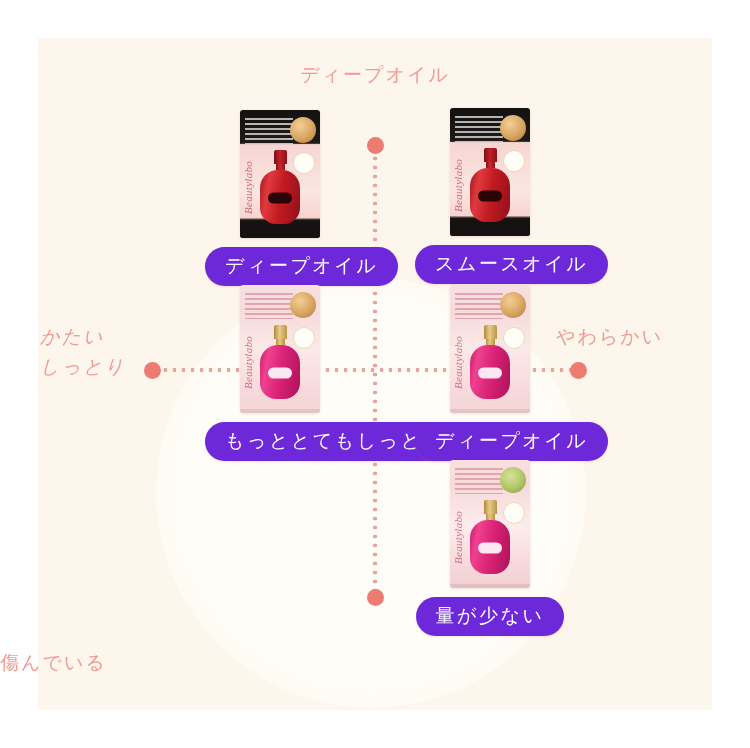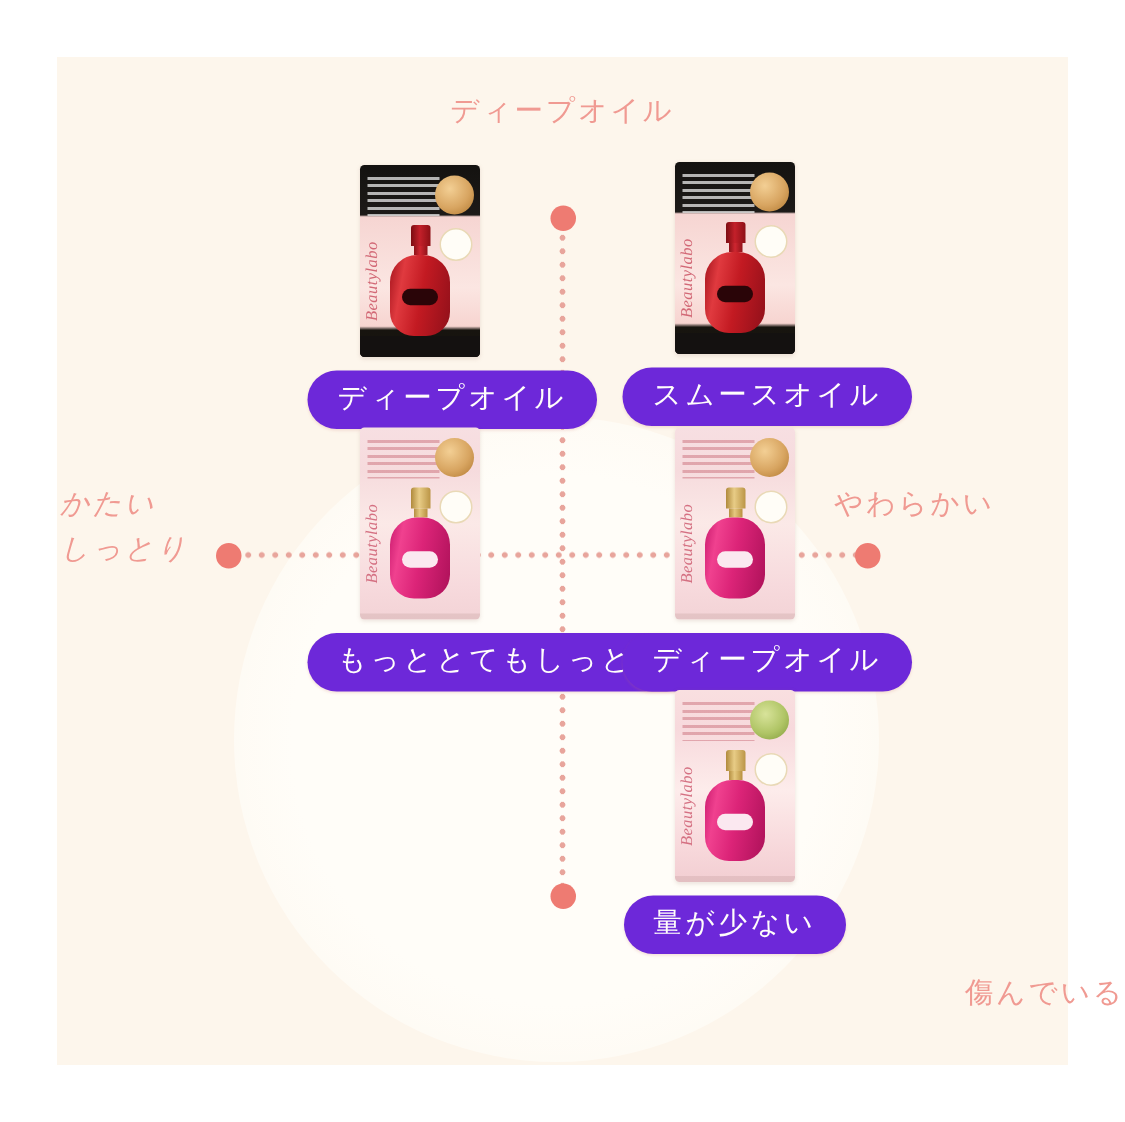--- a/index.html
+++ b/index.html
@@ -43,21 +43,21 @@
   .endcap.right{left:570px;top:362px;}
   .endcap.top{left:367px;top:137px;}
   .endcap.bottom{left:367px;top:589px;}
 
   
   .axis-label{
     position:absolute;color:#f09a92;font-size:19px;line-height:30px;
     letter-spacing:2px;white-space:nowrap;font-weight:400;
   }
   .axis-label.top-cap{left:0;top:60px;width:750px;text-align:center;}
-  .axis-label.bottom-cap{left:0;top:648px;width:750px;text-align:right;}
+  .axis-label.bottom-cap{left:0;top:648px;width:750px;text-align:left;}
   .axis-label.left-cap{left:40px;top:322px;width:100px;font-style:italic;}
   .axis-label.right-cap{left:556px;top:322px;width:150px;text-align:left;}
 
   
   .product{position:absolute;width:150px;text-align:center;}
   .pkg{
     position:relative;width:80px;height:128px;margin:0 auto;
     border-radius:3px;overflow:hidden;
     box-shadow:0 1px 3px rgba(150,110,100,0.18);
   }

